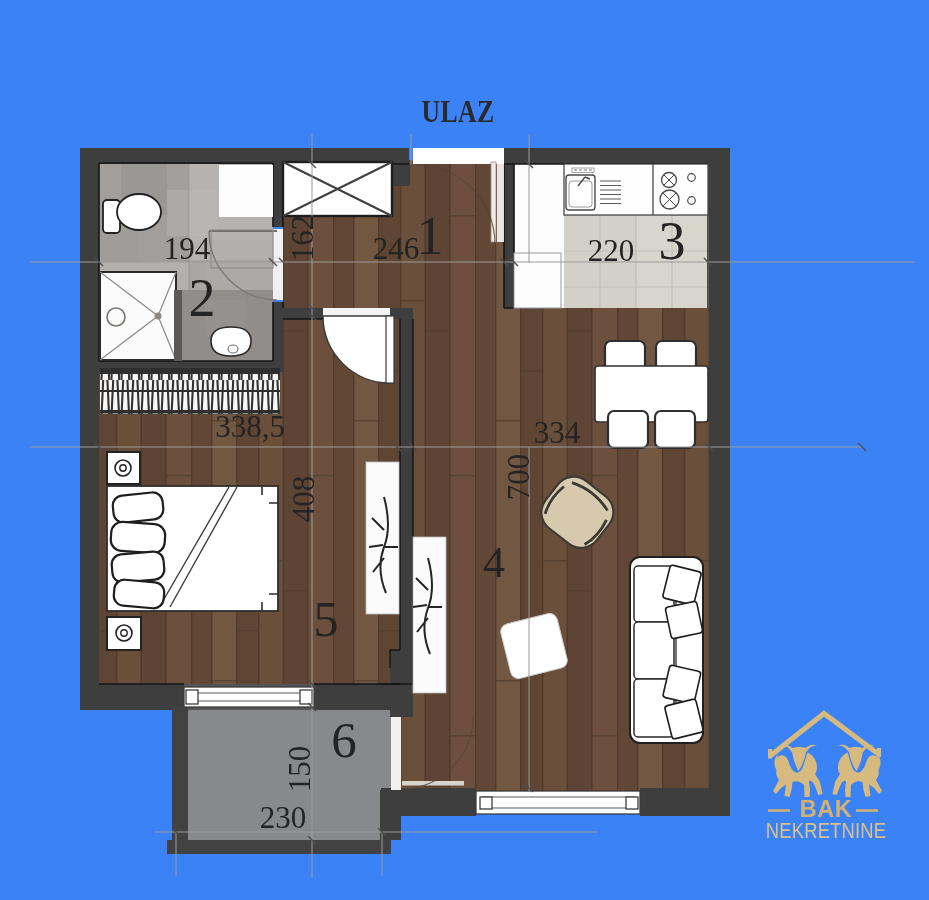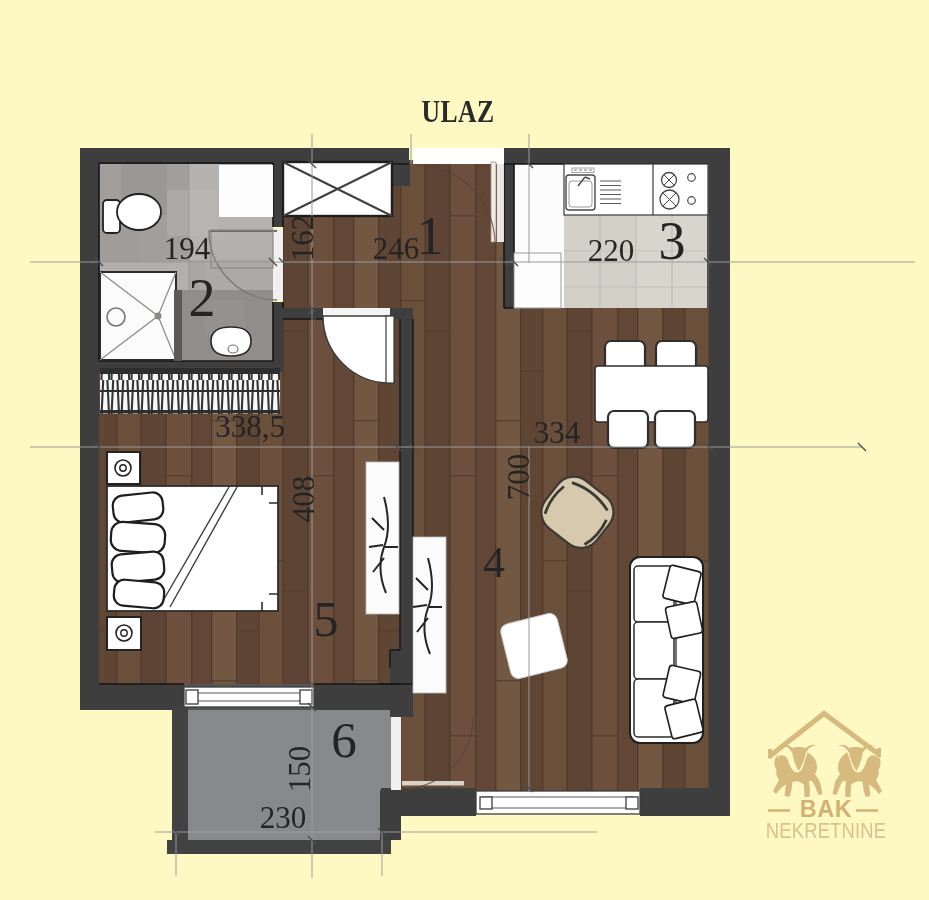--- a/index.html
+++ b/index.html
@@ -1,16 +1,16 @@
 <!DOCTYPE html>
 <html><head>
 <meta charset="utf-8">
 <style>
 html,body{margin:0;padding:0;background:#ffffff;}
-#stage{position:relative;width:929px;height:900px;background:#fef9c3;overflow:hidden;
+#stage{position:relative;width:929px;height:900px;background:#3b82f6;overflow:hidden;
 font-family:"Liberation Serif", serif;}
 svg{position:absolute;left:0;top:0;}
 </style>
 </head>
 <body>
 <div id="stage">
 <svg width="929" height="900" viewBox="0 0 929 900">
 <defs>
 <pattern id="wood" patternUnits="userSpaceOnUse" width="142" height="260">
   <rect width="142" height="260" fill="#654a39"></rect>

